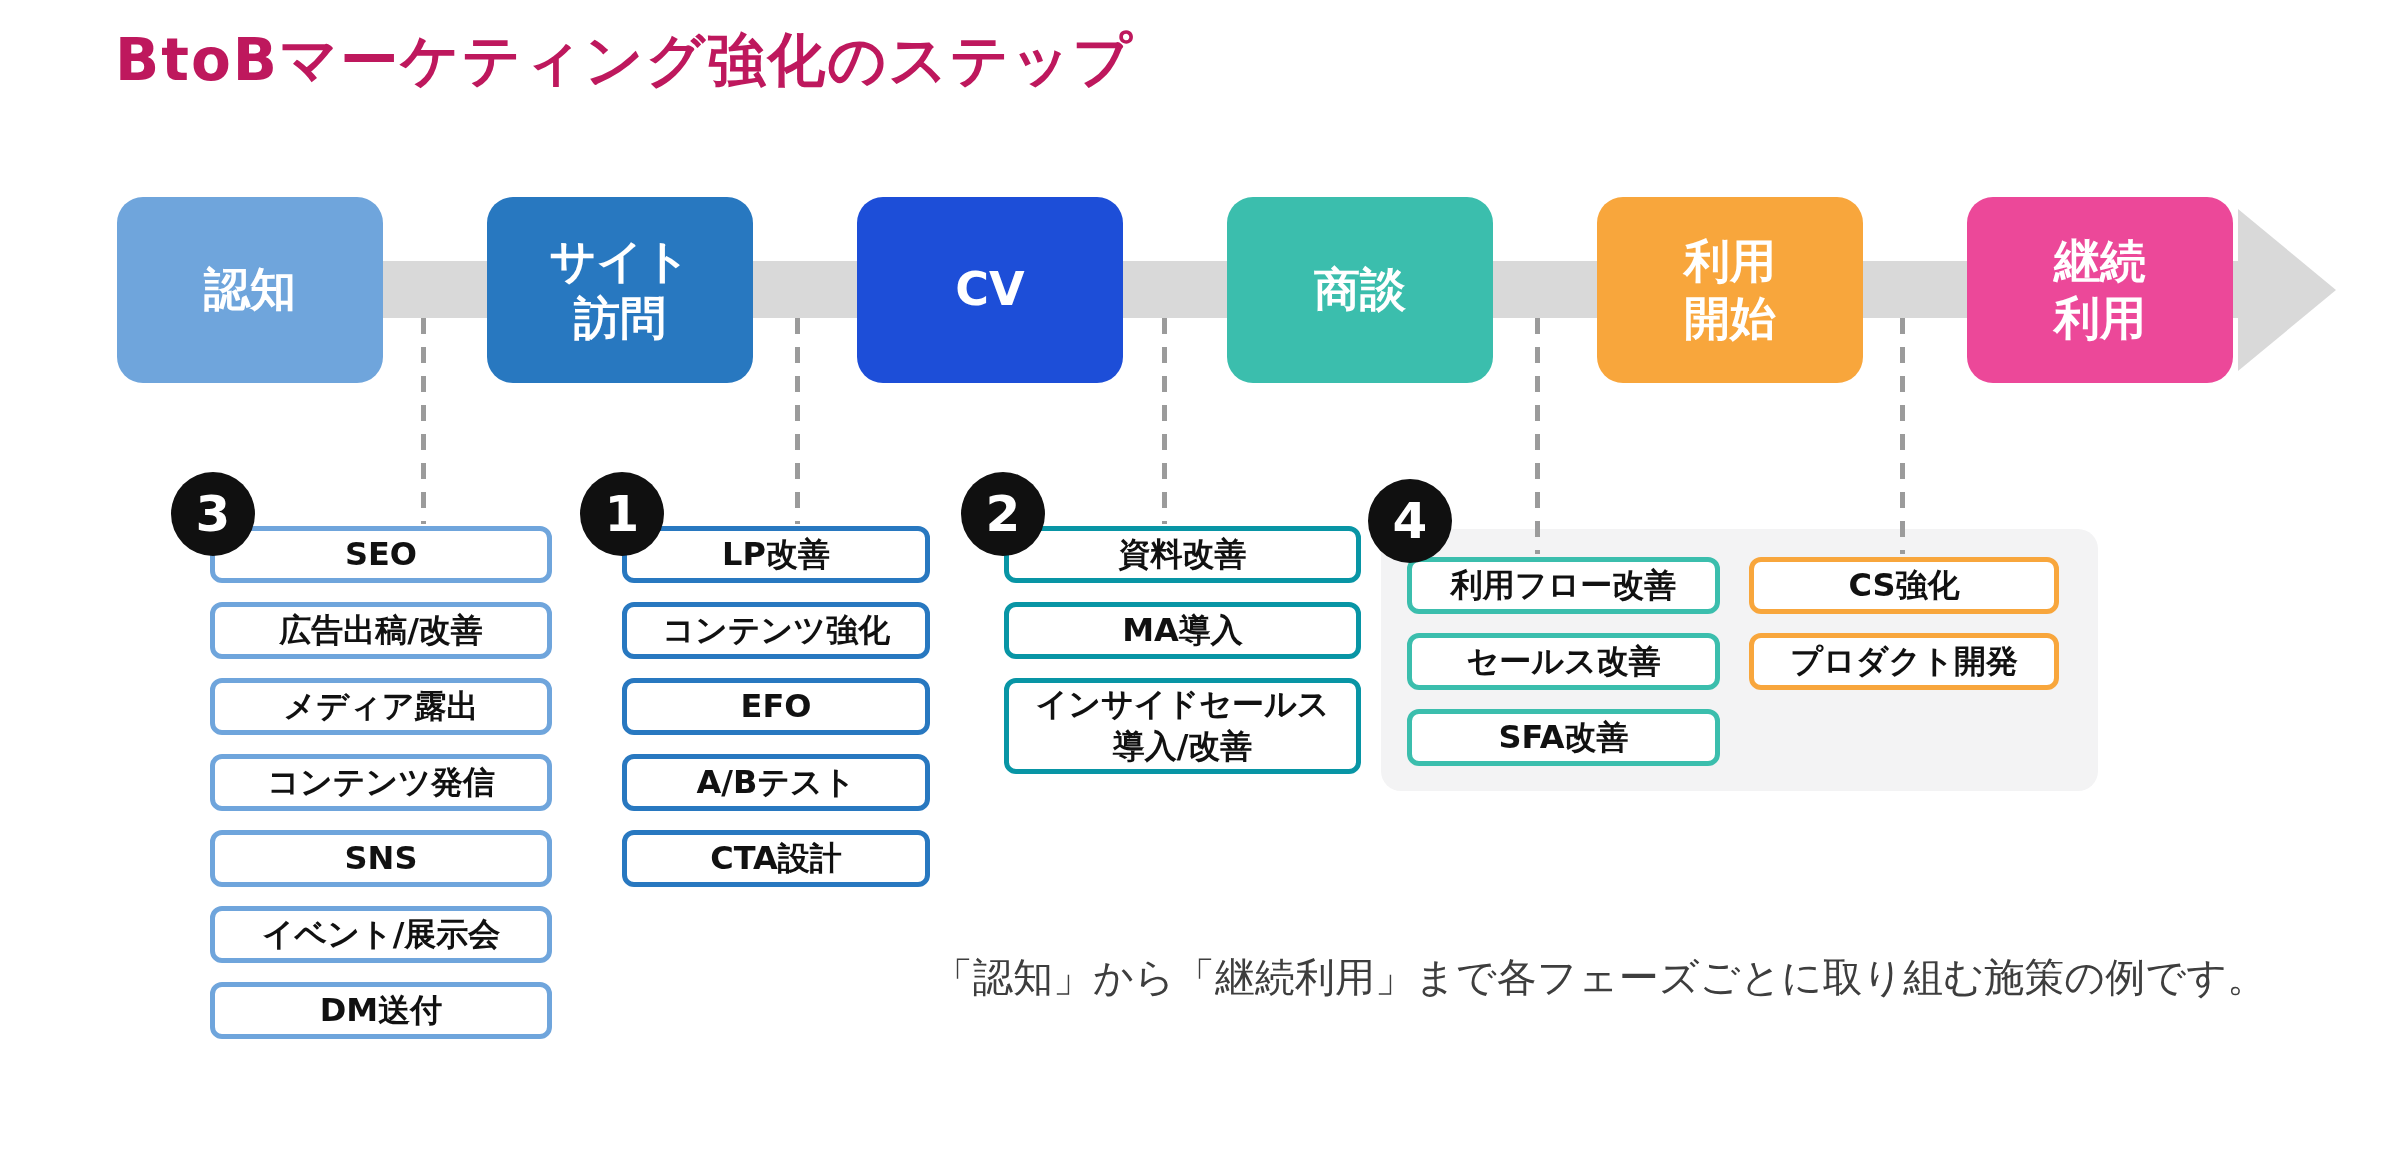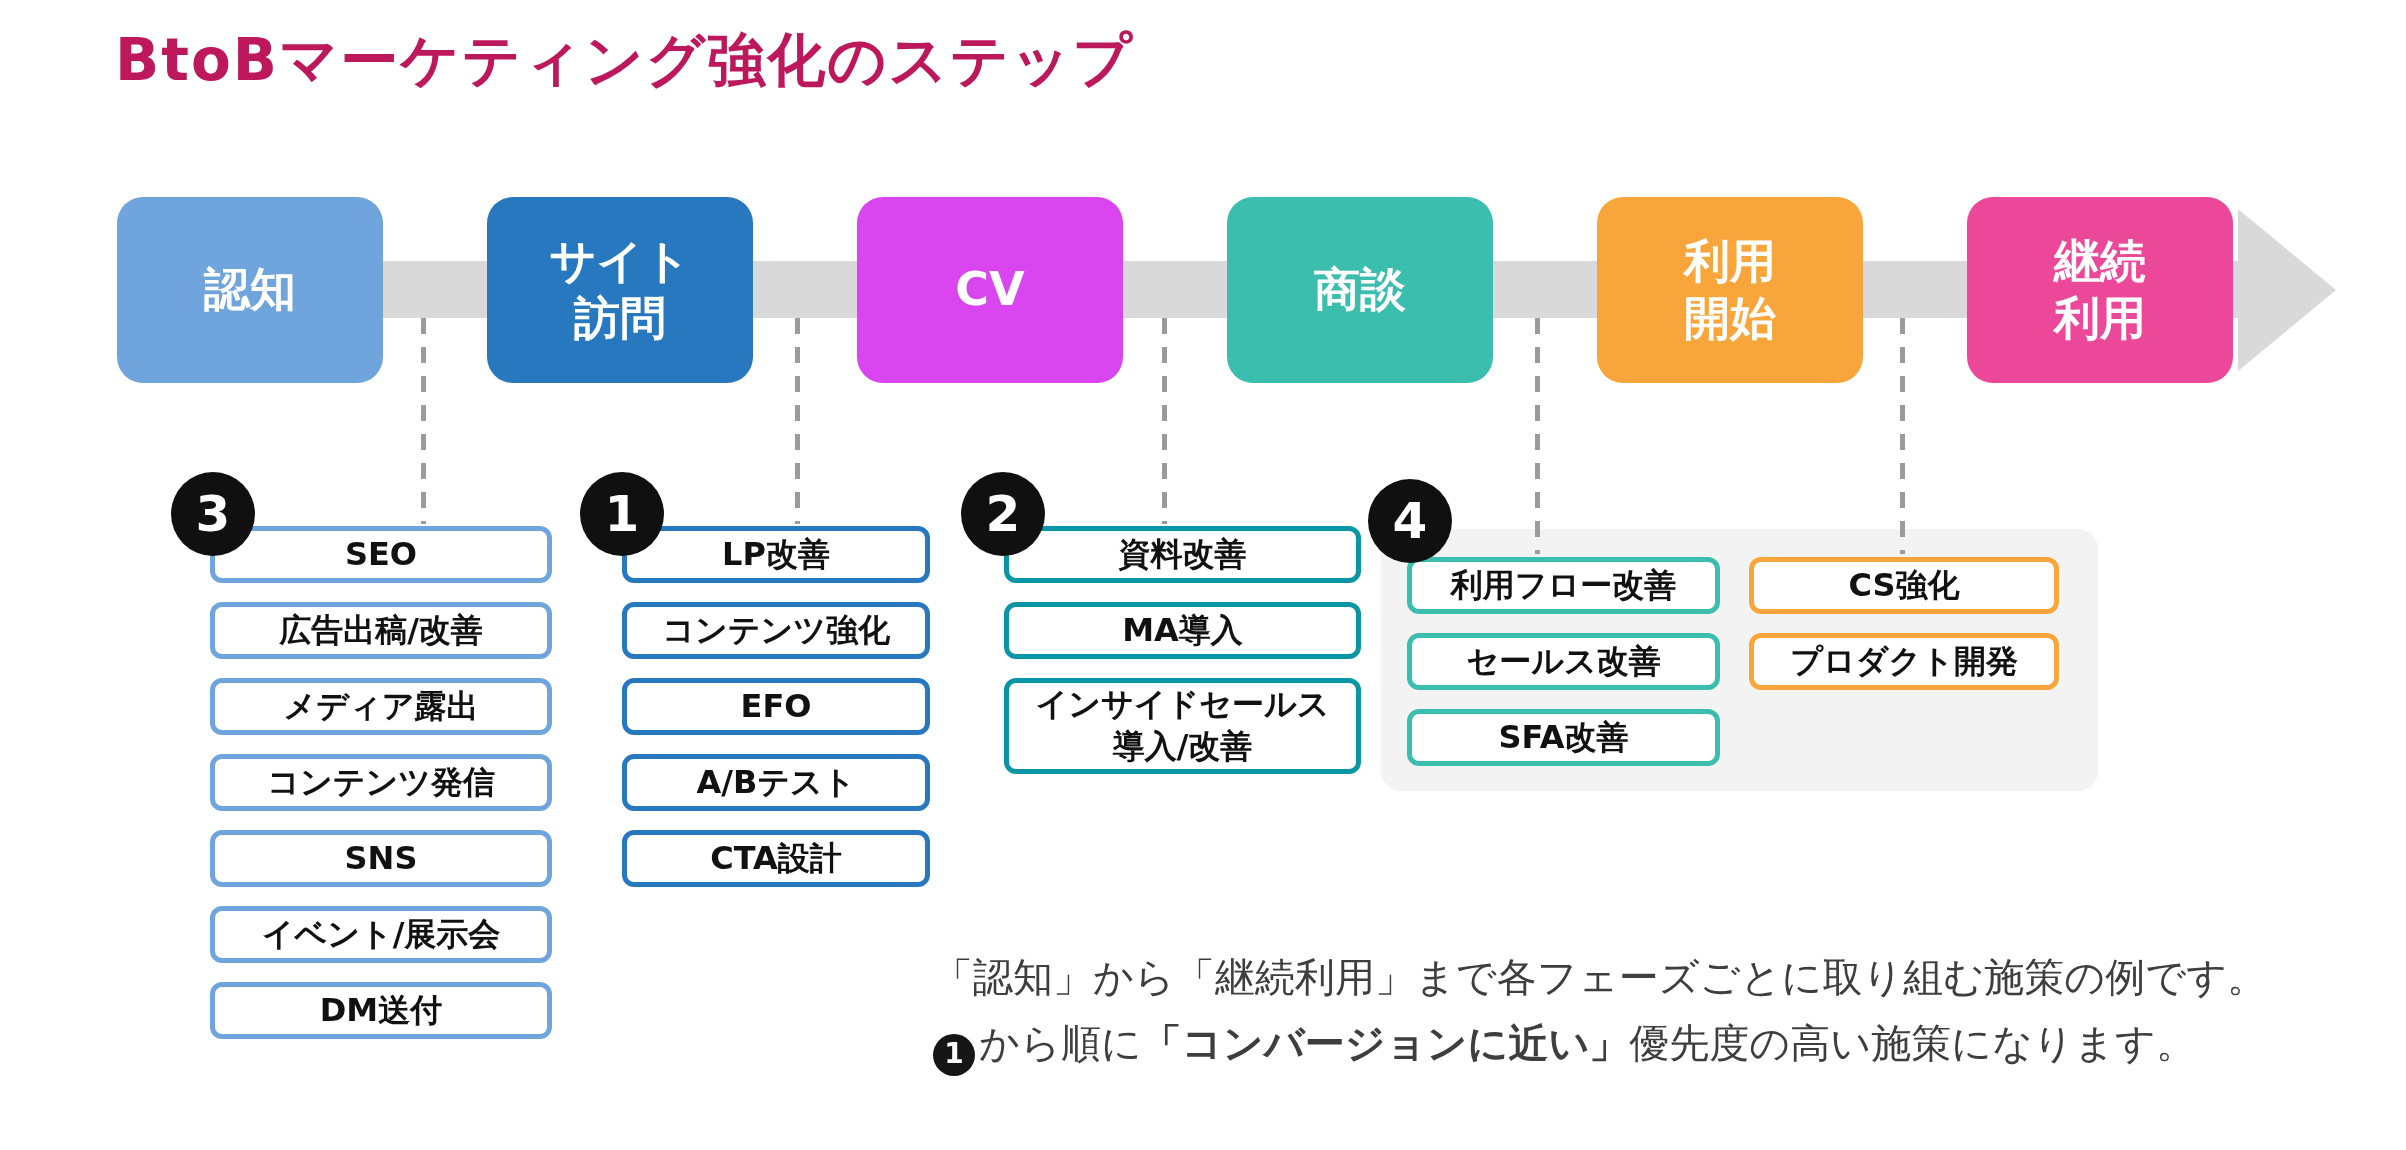--- a/index.html
+++ b/index.html
@@ -118,21 +118,21 @@
 
   <div class="dash dash-0"></div>
   <div class="dash dash-1"></div>
   <div class="dash dash-2"></div>
   <div class="dash dash-3"></div>
   <div class="dash dash-4"></div>
 
   <div class="phase phase-0" style="background-color: rgb(111, 165, 220);">認知</div>
   <div class="phase phase-1" style="background-color: rgb(40, 120, 192);">サイト
 訪問</div>
-  <div class="phase phase-2" style="background-color: #d946ef;">CV</div>
+  <div class="phase phase-2" style="background-color: #1d4ed8;">CV</div>
   <div class="phase phase-3" style="background-color: rgb(59, 190, 173);">商談</div>
   <div class="phase phase-4" style="background-color: rgb(248, 166, 60);">利用
 開始</div>
   <div class="phase phase-5" style="background-color: #ec4899;">継続
 利用</div>
 
   <div class="panel" style="background-color: rgb(243, 243, 244);"></div>
 
   <div class="badge badge-0">3</div>
   <div class="badge badge-1">1</div>
@@ -172,18 +172,15 @@
 
   <div class="col col-4">
     <div class="item" style="border-color: rgb(248, 166, 60);">CS強化</div>
     <div class="item" style="border-color: rgb(248, 166, 60);">プロダクト開発</div>
   </div>
 
   <div class="caption" style="color: rgb(62, 62, 62);">
     <div>
       <span>「認知」から「継続利用」まで各フェーズごとに取り組む施策の例です。</span>
     </div>
-    <div>
-      <span class="cap-badge">1</span><span>から順に</span><span class="bold">「コンバージョンに近い」</span><span>優先度の高い施策になります。</span>
-    </div>
   </div>
 
 </div>
 
 </body></html>

